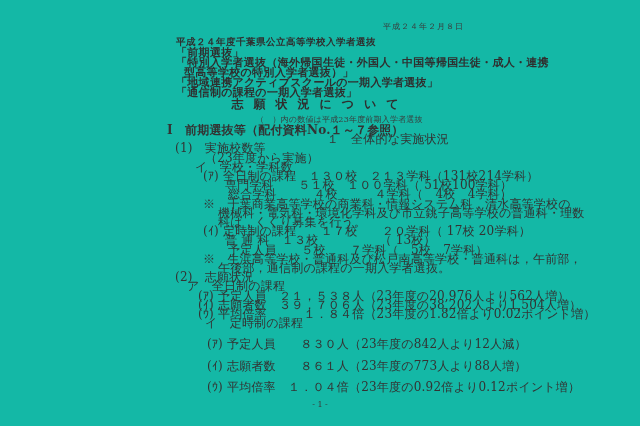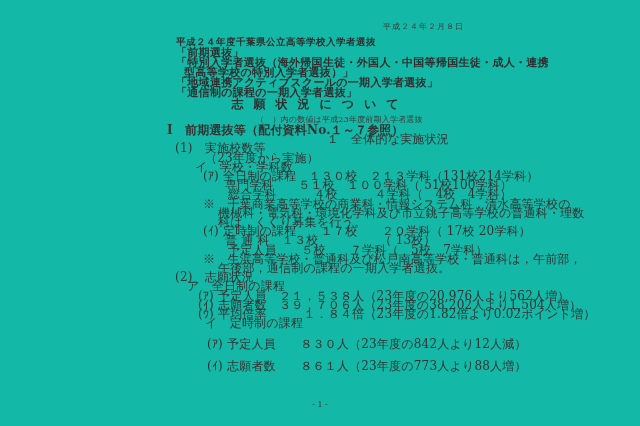--- a/index.html
+++ b/index.html
@@ -75,17 +75,18 @@
     <div class="bl ind43">※　生浜高等学校・普通科及び松戸南高等学校・普通科は，午前部，</div>
     <div class="bl ind58">午後部，通信制の課程の一期入学者選抜。</div>
     <div class="bl ind15 gap">(2)　志願状況</div>
     <div class="bl ind27">ア　全日制の課程</div>
     <div class="bl ind38">(ｱ) 予定人員　２１，５３８人（23年度の20,976人より562人増）</div>
     <div class="bl ind38">(ｲ) 志願者数　３９，７０６人（23年度の38,202人より1,504人増）</div>
     <div class="bl ind38">(ｳ) 平均倍率　　　１．８４倍（23年度の1.82倍より0.02ポイント増）</div>
     <div class="bl ind45 gap">イ　定時制の課程</div>
     <div class="bl ind47">(ｱ) 予定人員　　８３０人（23年度の842人より12人減）</div>
     <div class="bl ind47">(ｲ) 志願者数　　８６１人（23年度の773人より88人増）</div>
+    <div class="bl ind47">(ｳ) 平均倍率　１．０４倍（23年度の0.92倍より0.12ポイント増）</div>
   </div>
 
   <div class="page-number">- 1 -</div>
 
 </div>
 
 </body></html>

